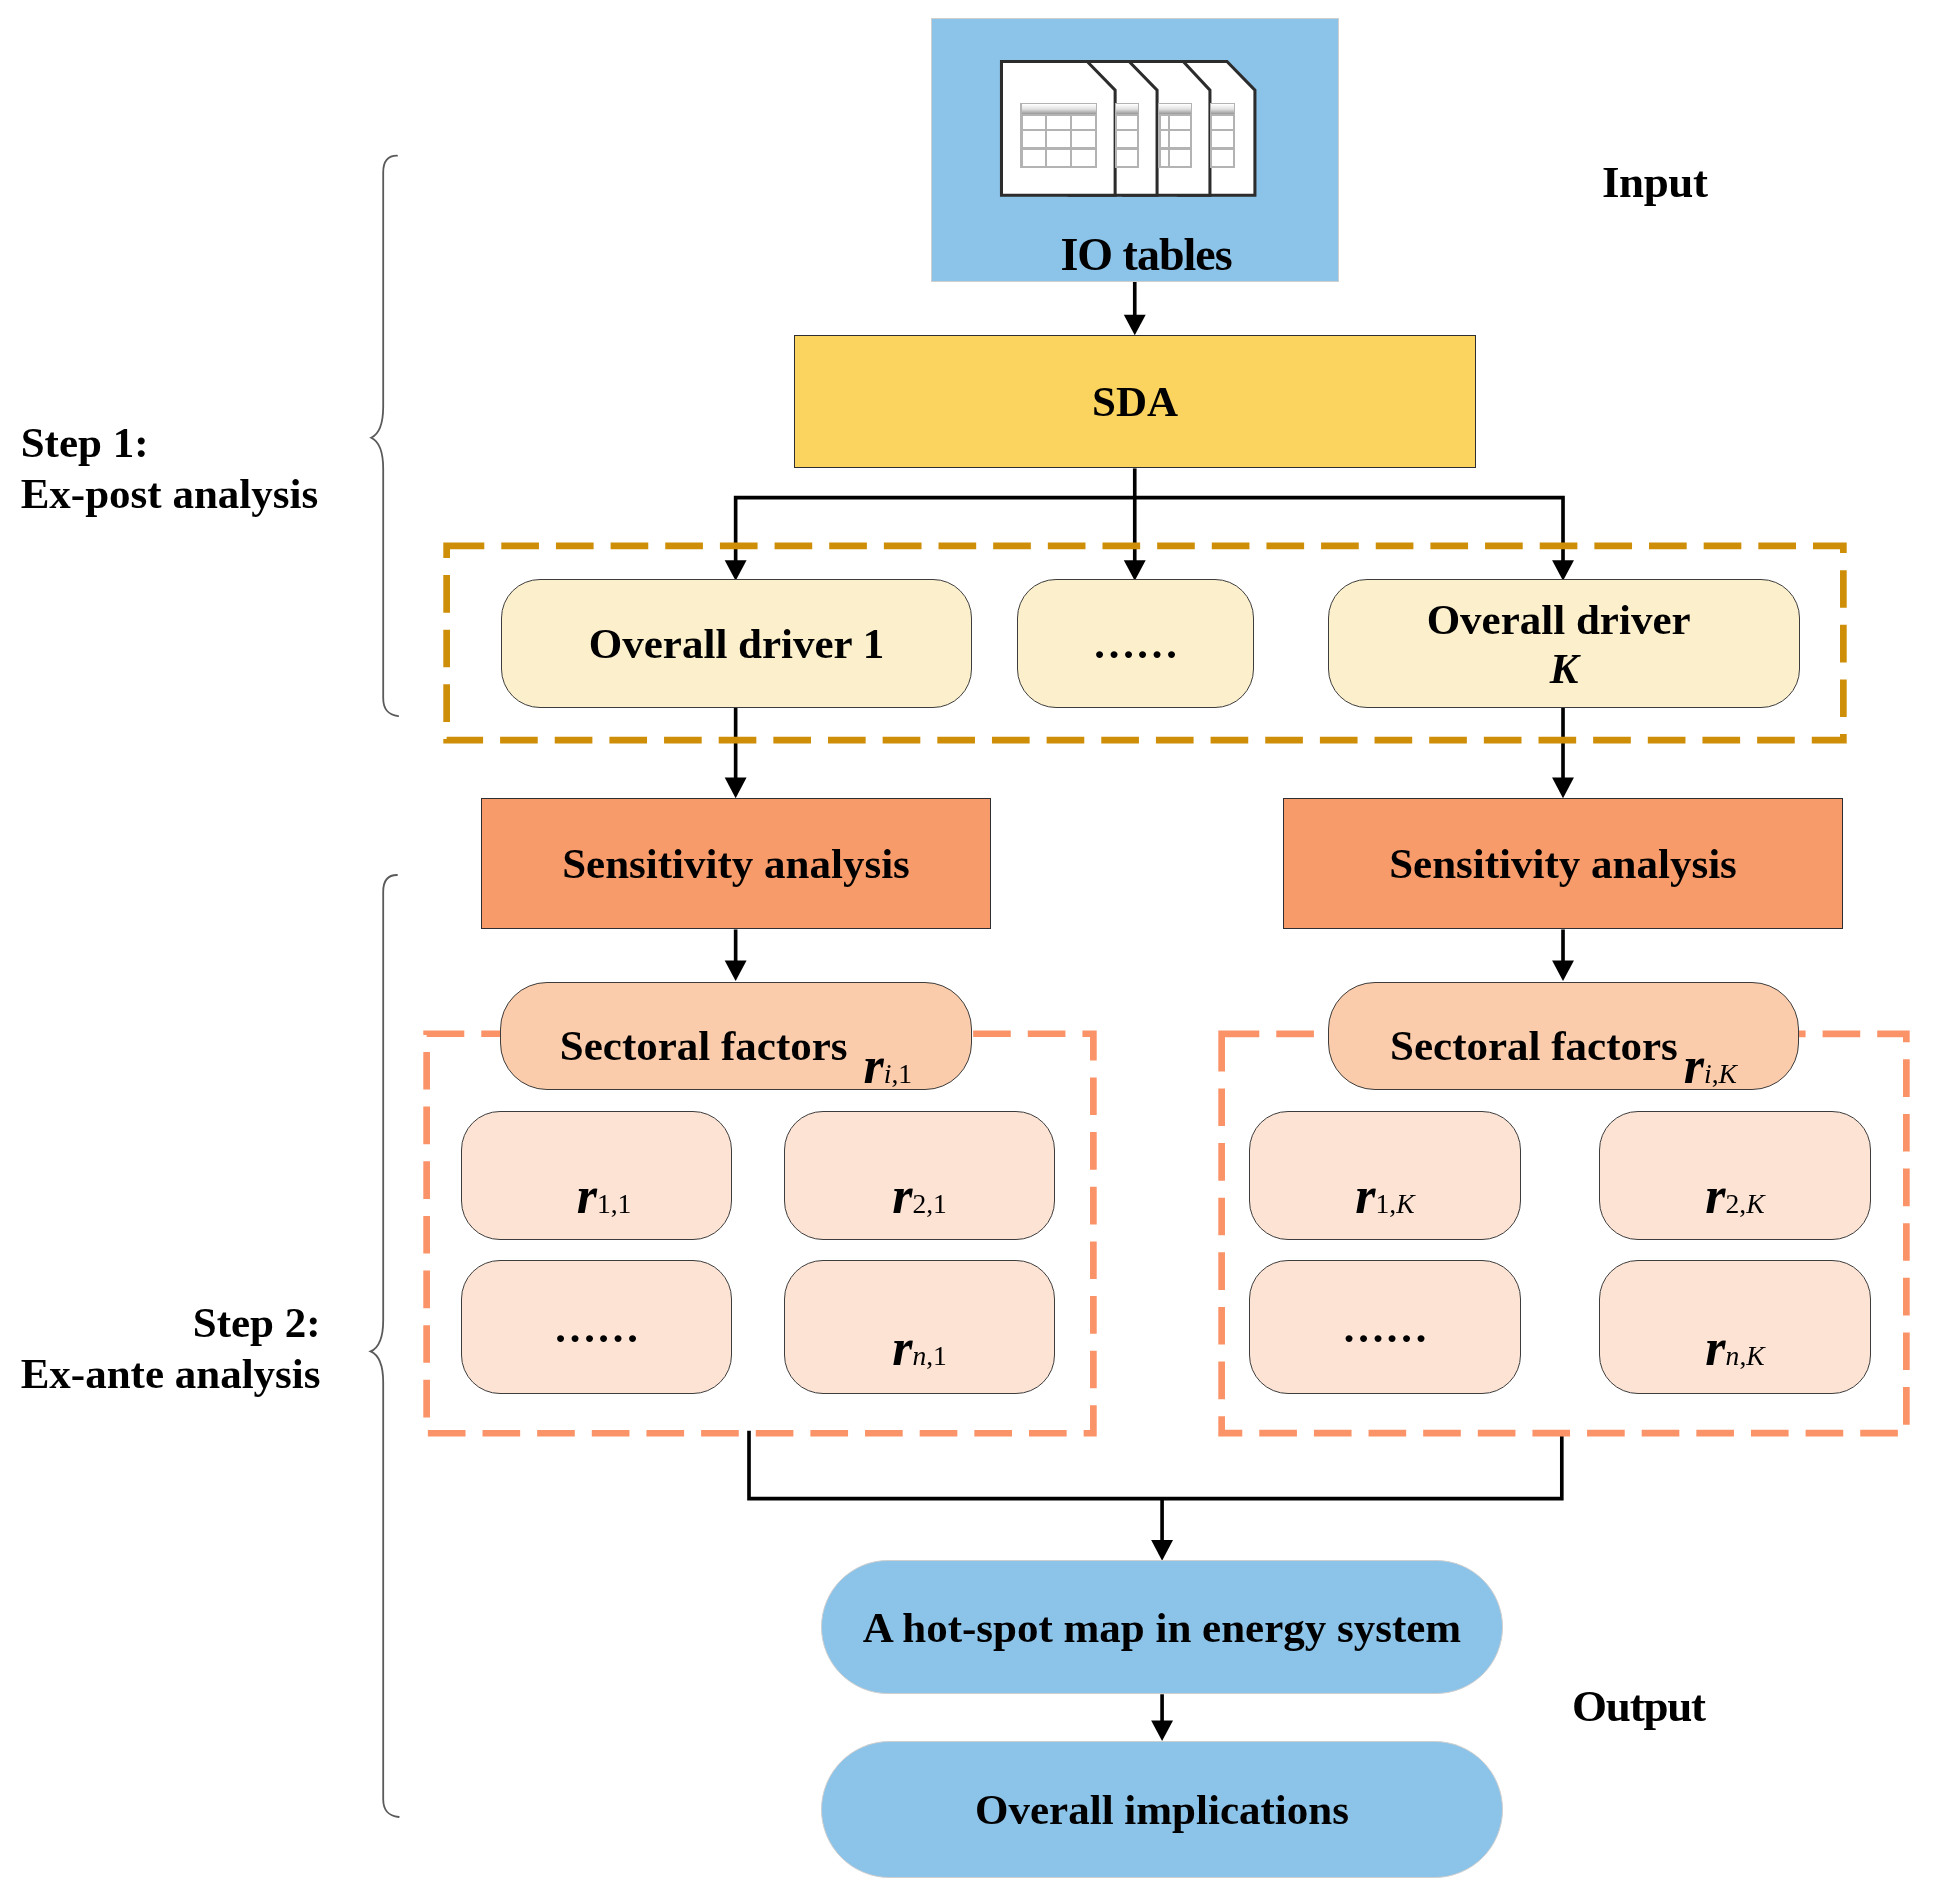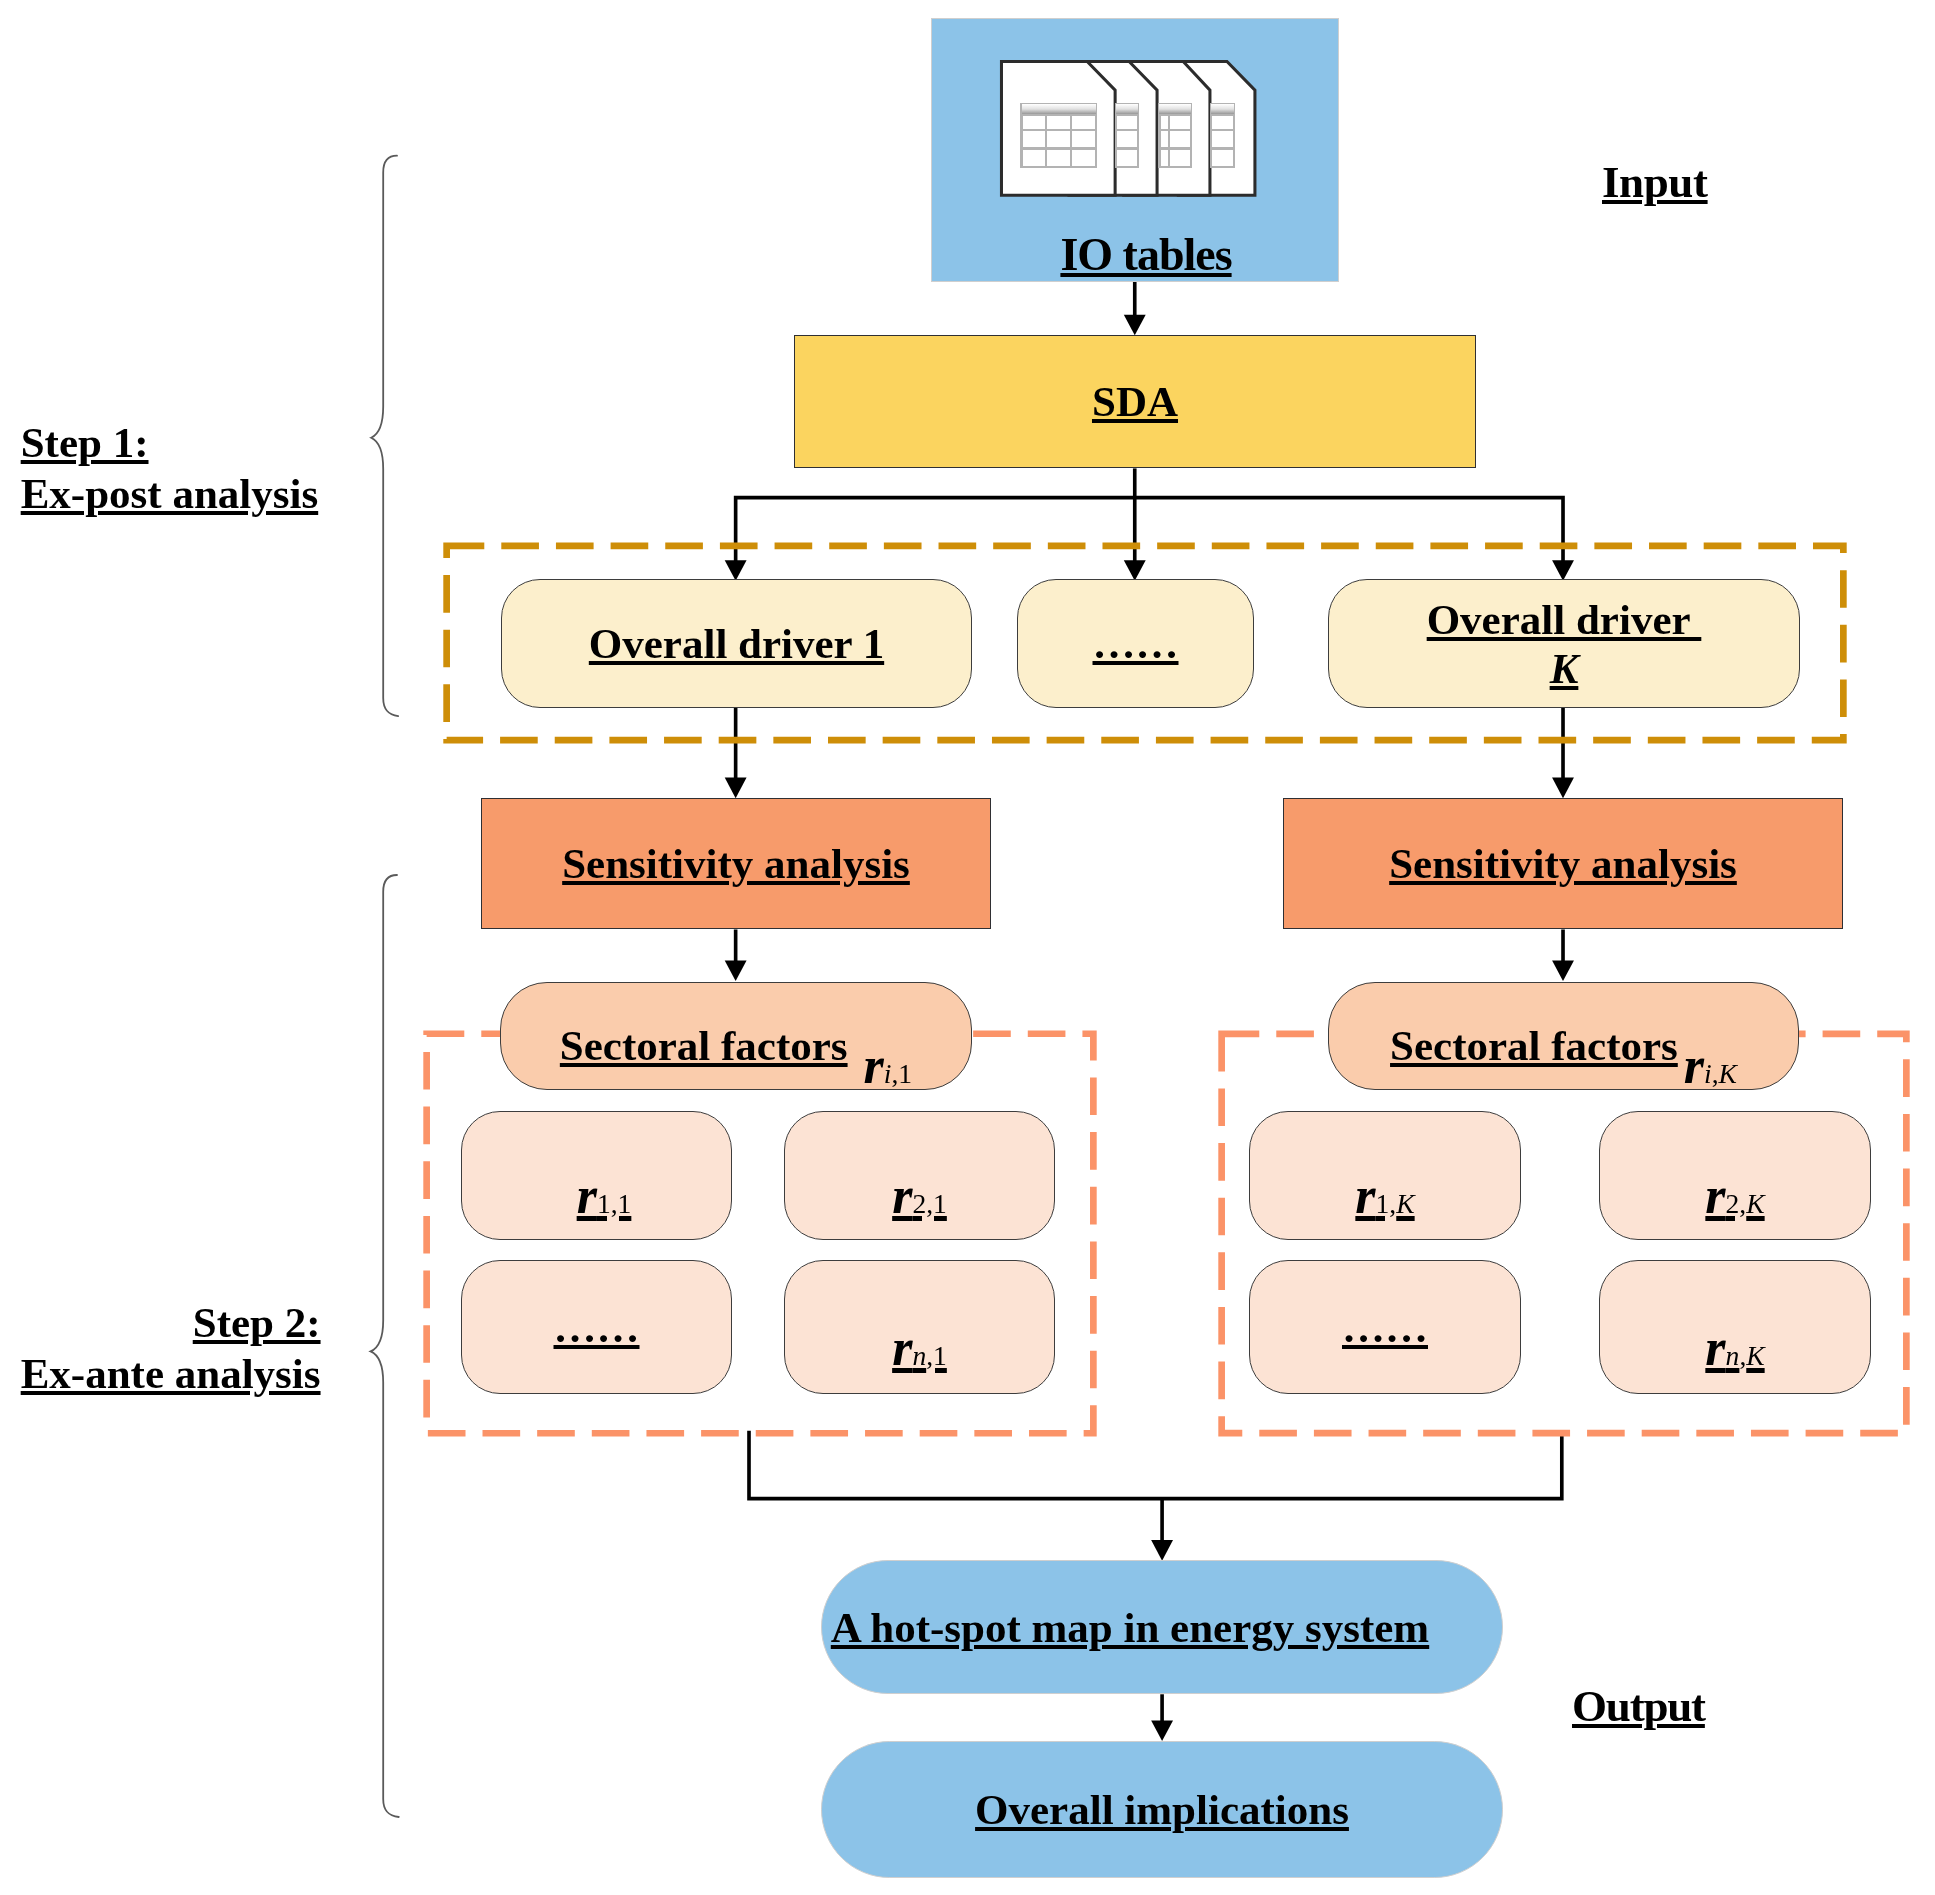--- a/index.html
+++ b/index.html
@@ -2,21 +2,21 @@
 <html style="font-size:9.7px"><head>
 <meta charset="utf-8">
 <style>
   html,body{margin:0;padding:0;background:#fff;}
   body{width:1936px;height:1896px;position:relative;overflow:hidden;
        font-family:"Liberation Serif",serif;color:#000;
        -webkit-font-smoothing:antialiased;}
   #stage{position:absolute;left:0;top:0;width:1936px;height:1896px;}
   .abs{position:absolute;box-sizing:border-box;}
   .ctr{display:flex;align-items:center;justify-content:center;text-align:center;}
-  .bold{font-weight:bold;text-decoration:underline;}
+  .bold{font-weight:bold;}
   .nowrap{white-space:nowrap;}
   svg{display:block;}
   .symwrap{display:inline-block;white-space:nowrap;margin-top:40px;}
   .symbase{font-style:italic;font-weight:bold;font-size:1em;}
   .symsub{font-style:normal;font-weight:normal;font-size:0.53em;vertical-align:baseline;}
   .symsub i{font-style:italic;font-weight:normal;}
 </style>
 </head>
 <body>
 
@@ -196,19 +196,19 @@
 
   <div class="abs" style="left:1249px;top:1260px;width:272px;height:134px;background:#FCE3D4;border:1.8px solid #3d3d3d;border-radius:39px;"></div>
   <div class="abs ctr bold nowrap" style="left:1249px;top:1260px;width:272px;height:134px;font-size:43px;">……</div>
 
   <div class="abs" style="left:1599px;top:1260px;width:272px;height:134px;background:#FCE3D4;border:1.8px solid #3d3d3d;border-radius:39px;"></div>
   <div class="abs ctr bold nowrap" style="left:1599px;top:1260px;width:272px;height:134px;font-size:52px;">
       <span class="symwrap"><i class="symbase">r</i><span class="symsub"><i>n</i>,<i>K</i></span></span>
     </div>
 
   <div class="abs" style="left:821px;top:1560px;width:682px;height:134px;background:#8CC3E8;border:1.8px solid #CFCFCF;border-radius:67px;"></div>
-  <div class="abs ctr bold nowrap" style="left:789px;top:1560px;width:682px;height:134px;font-size:43px;">A hot-spot map in energy system</div>
+  <div class="abs ctr bold nowrap" style="left:821px;top:1560px;width:682px;height:134px;font-size:43px;">A hot-spot map in energy system</div>
 
   <div class="abs" style="left:821px;top:1741px;width:682px;height:137px;background:#8CC3E8;border:1.8px solid #CFCFCF;border-radius:69px;"></div>
   <div class="abs ctr bold nowrap" style="left:821px;top:1741px;width:682px;height:137px;font-size:43px;">Overall implications</div>
 
 </div>
 
 
 </body></html>

